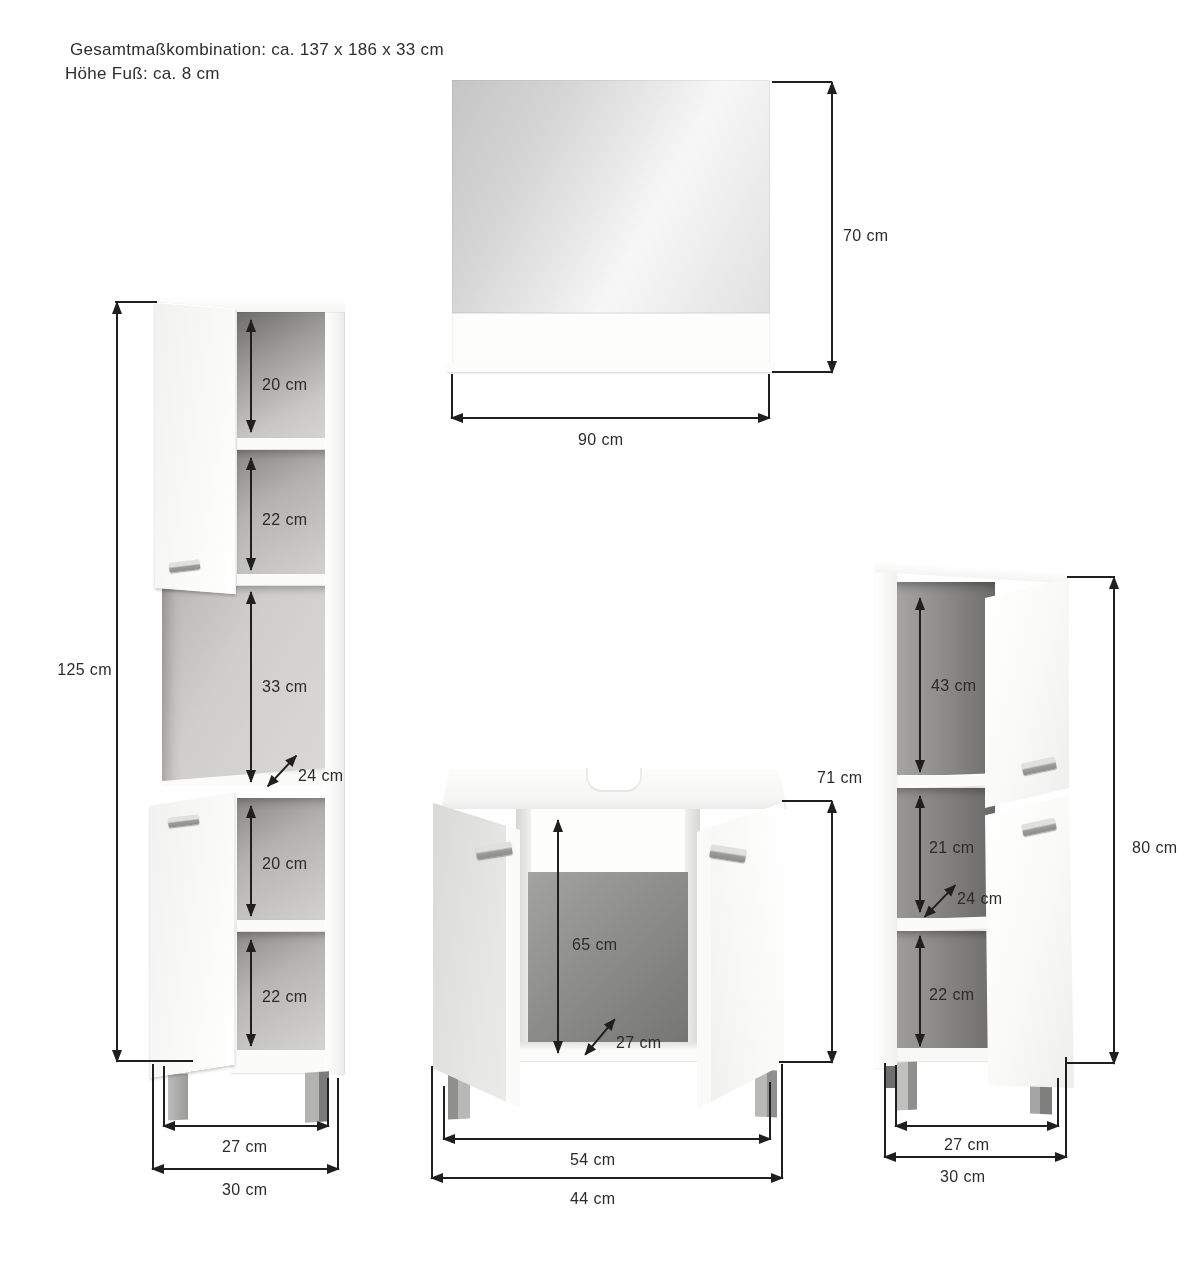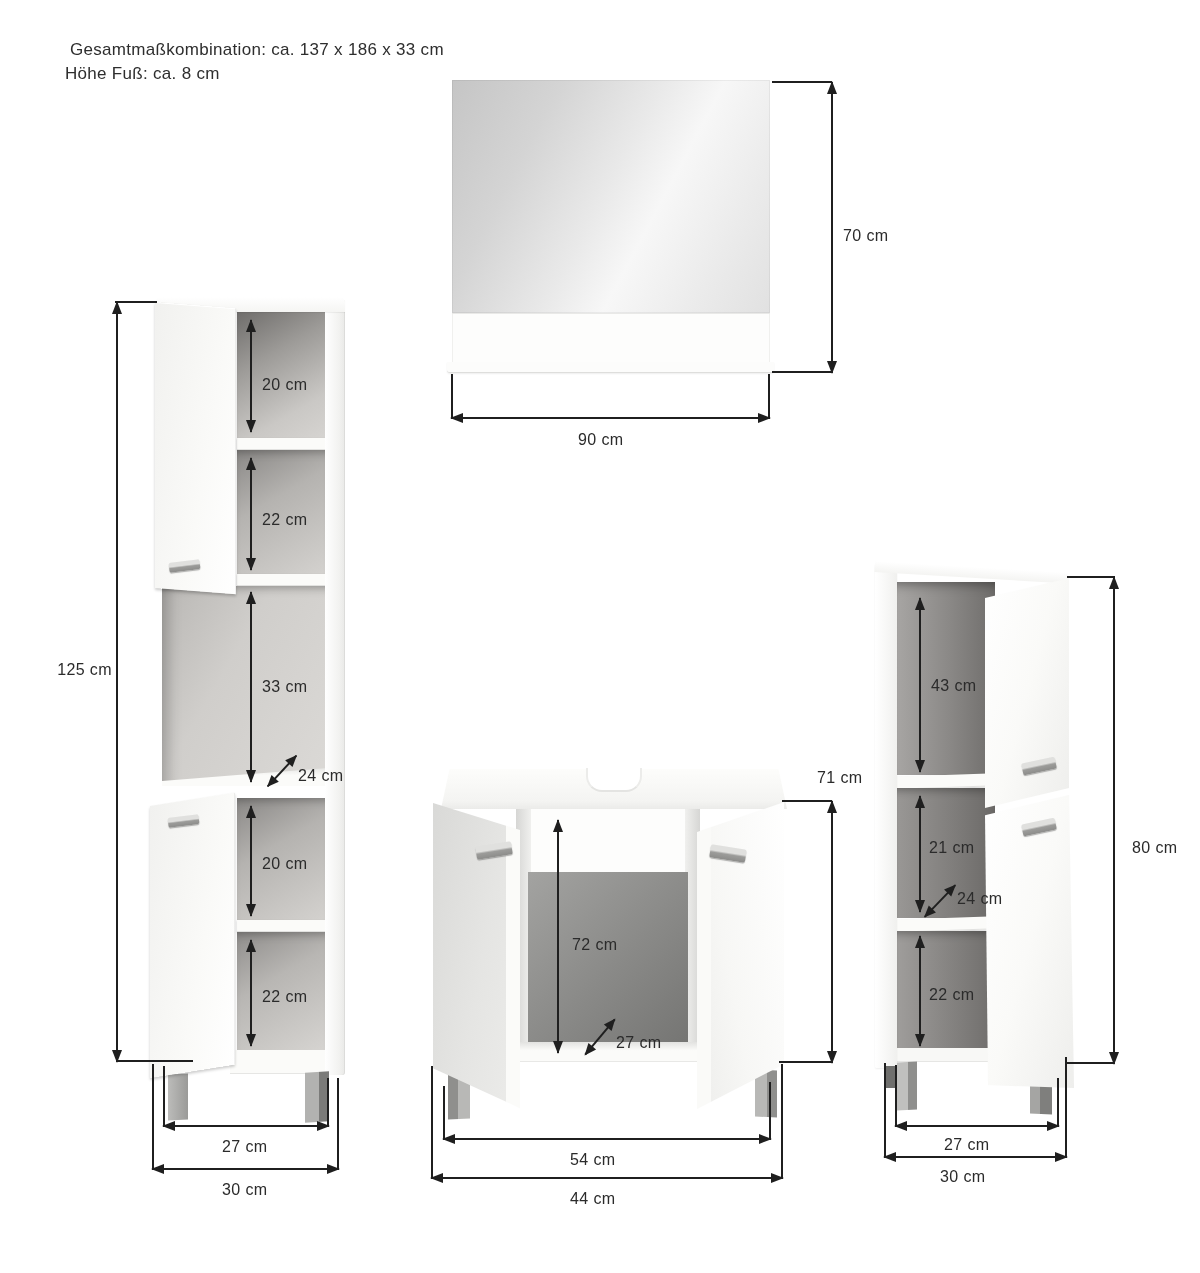--- a/index.html
+++ b/index.html
@@ -160,21 +160,21 @@
          clip-path:polygon(0 1%,100% 9.7%,100% 99.4%,0 86.5%);
          box-shadow:inset -14px 0 0 #fbfbf9; filter:drop-shadow(1px 2px 2px rgba(0,0,0,.15));"></div>
     <div class="handle" style="left:476px; top:844px; width:36px; height:13px; transform:rotate(-9deg);"></div>
     <div class="door" style="left:697px; top:798px; width:87px; height:312px;
          background:linear-gradient(260deg,#ffffff 0%,#f7f7f5 60%,#ededeb 100%);
          clip-path:polygon(0 10.9%,100% 1.3%,100% 85.3%,0 99.7%);
          box-shadow:inset 14px 0 0 #fafaf8; filter:drop-shadow(-1px 2px 2px rgba(0,0,0,.15));"></div>
     <div class="handle" style="left:710px; top:847px; width:36px; height:13px; transform:rotate(9deg);"></div>
 
     <div class="vdim" style="left:557px; top:820px; height:233px;"></div>
-    <div class="label" style="left:572px; top:936px;">72 cm</div>
+    <div class="label" style="left:572px; top:936px;">65 cm</div>
     <div class="ddim" style="left:577px; top:1036px; width:46px; transform:rotate(-50deg);"></div>
     <div class="label" style="left:616px; top:1034px;">27 cm</div>
 
     <div class="ext" style="left:782px; top:800px; width:50px; height:2px;"></div>
     <div class="vdim" style="left:831px; top:801px; height:262px;"></div>
     <div class="ext" style="left:779px; top:1061px; width:53px; height:2px;"></div>
     <div class="label" style="left:817px; top:769px;">71 cm</div>
 
     <div class="ext" style="left:443px; top:1086px; width:2px; height:53px;"></div>
     <div class="ext" style="left:769px; top:1082px; width:2px; height:57px;"></div>

